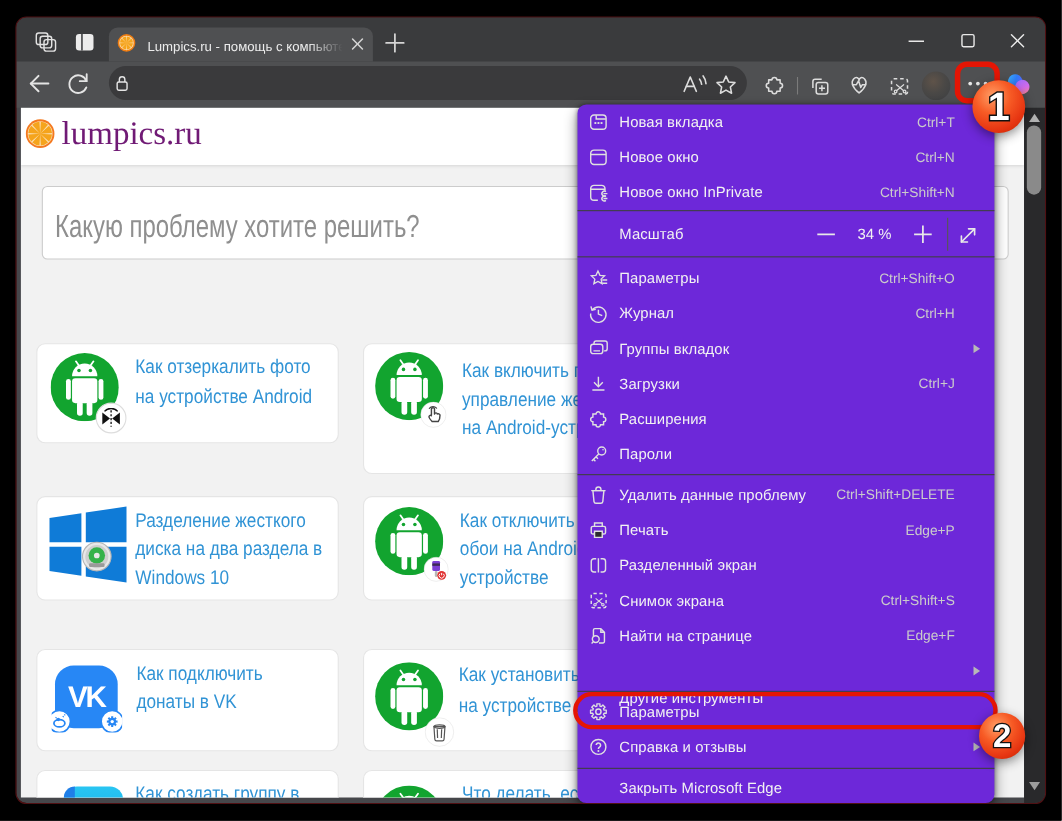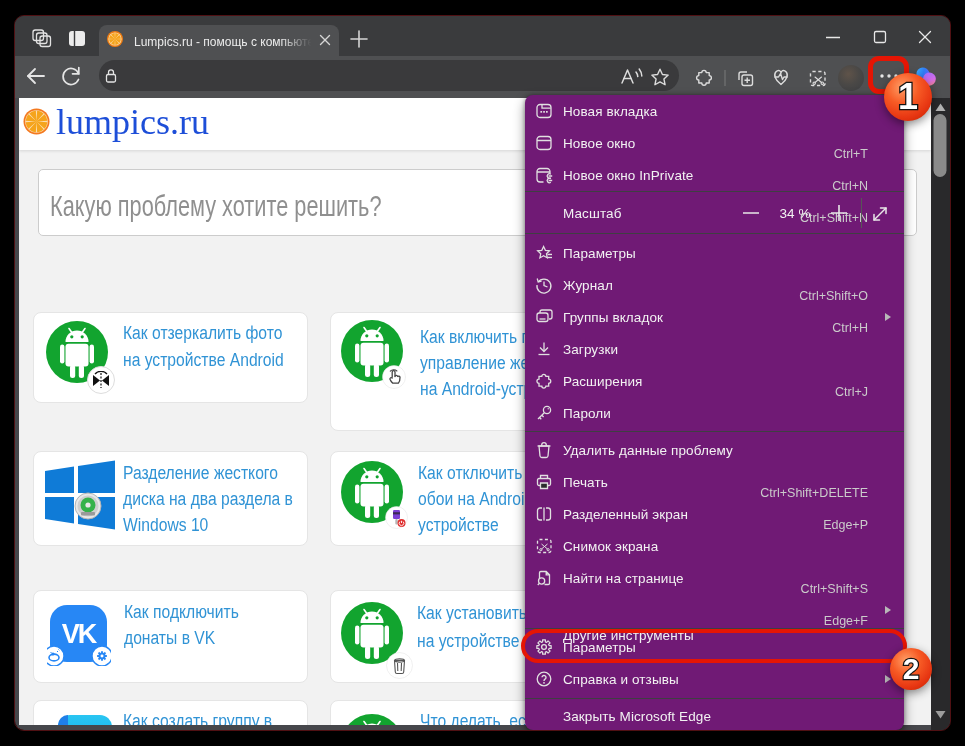--- a/index.html
+++ b/index.html
@@ -6,23 +6,23 @@
 #stage{position:relative;width:965px;height:746px;background:#000;overflow:hidden;font-family:"Liberation Sans",sans-serif;}
 .abs{position:absolute;}
 #win{left:15px;top:16px;width:935px;height:714px;border-radius:9px;background:#46474b;overflow:hidden;outline:1px solid rgba(145,30,35,.55);}
 #titlebar{left:0;top:0;width:935px;height:40px;background:#3a3b3d;}
 #toolbar{left:0;top:40px;width:935px;height:42px;background:#4f5052;}
 #tab{left:84px;top:9px;width:240px;height:31px;background:#4f5052;border-radius:8px 8px 0 0;}
 #tabtitle{left:119px;top:18px;width:183px;height:16px;color:#ececec;font-size:12px;line-height:16px;white-space:nowrap;overflow:hidden;-webkit-mask-image:linear-gradient(90deg,#000 80%,transparent 97%);mask-image:linear-gradient(90deg,#000 80%,transparent 97%);}
 #page{left:4px;top:82px;width:912px;height:627px;background:#f2f2f2;overflow:hidden;}
 #pghead{left:0;top:0;width:912px;height:52px;background:#fff;box-shadow:0 1px 3px rgba(0,0,0,.12);}
 #scrollbar{left:916px;top:82px;width:19px;height:632px;background:#29292b;}
-#menu{left:510px;top:79px;width:379px;height:635px;background:#701a75;border-radius:8px;box-shadow:0 5px 12px rgba(0,0,0,.45),0 0 4px rgba(0,0,0,.35);}
+#menu{left:510px;top:79px;width:379px;height:635px;background:#6d28d9;border-radius:8px;box-shadow:0 5px 12px rgba(0,0,0,.45),0 0 4px rgba(0,0,0,.35);}
 .mi{position:absolute;left:38px;color:#f2f2f2;font-size:13.5px;white-space:nowrap;transform:translateY(-50%);letter-spacing:.1px;}
-.ms{position:absolute;right:36px;color:#cbcbcb;font-size:12.5px;white-space:nowrap;transform:translateY(-50%);margin-top:43px;}
+.ms{position:absolute;right:36px;color:#cbcbcb;font-size:12.5px;white-space:nowrap;transform:translateY(-50%);}
 .sep{position:absolute;left:0;width:379px;height:1px;background:#3f3f42;}
 .arr{position:absolute;left:360px;width:0;height:0;border-left:6px solid #b8b8b8;border-top:4.5px solid transparent;border-bottom:4.5px solid transparent;transform:translateY(-50%);}
 .card{position:absolute;background:#fff;border:1px solid #e5e5e5;border-radius:8px;}
 .clink{position:absolute;color:#3093d5;font-size:18px;line-height:27px;white-space:nowrap;transform:scaleX(.87);transform-origin:0 0;}
 svg{display:block;}
 .tx{white-space:nowrap;}
 </style></head>
 <body>
 <svg width="0" height="0" style="position:absolute">
   <defs>
@@ -168,21 +168,21 @@
       </g>
     </svg>
 
     <div class="abs" id="page">
       <div class="abs" id="pghead"></div>
       <svg class="abs" style="left:4px;top:10px" width="27" height="27" viewBox="0 0 27 27">
         <circle cx="13.5" cy="13.5" r="13" fill="#f4791f"></circle>
         <circle cx="13.5" cy="13.5" r="11.3" fill="#fbddb0"></circle>
         <path d="M13.5,13.5 L14.16,2.72 A10.8,10.8 0 0 1 20.66,5.41 Z M13.5,13.5 L21.59,6.34 A10.8,10.8 0 0 1 24.28,12.84 Z M13.5,13.5 L24.28,14.16 A10.8,10.8 0 0 1 21.59,20.66 Z M13.5,13.5 L20.66,21.59 A10.8,10.8 0 0 1 14.16,24.28 Z M13.5,13.5 L12.84,24.28 A10.8,10.8 0 0 1 6.34,21.59 Z M13.5,13.5 L5.41,20.66 A10.8,10.8 0 0 1 2.72,14.16 Z M13.5,13.5 L2.72,12.84 A10.8,10.8 0 0 1 5.41,6.34 Z M13.5,13.5 L6.34,5.41 A10.8,10.8 0 0 1 12.84,2.72 Z" fill="#f5a41c"></path>
       </svg>
-      <div class="abs tx" style="left:37px;top:7px;font-family:'Liberation Serif',serif;font-size:36px;line-height:34px;color:#1d4ed8;">lumpics.ru</div>
+      <div class="abs tx" style="left:37px;top:7px;font-family:'Liberation Serif',serif;font-size:30px;line-height:34px;color:#701a75;">lumpics.ru</div>
       <div class="abs" id="searchbox" style="left:19px;top:71px;width:879px;height:67px;background:#fff;border:1px solid #ccc;border-radius:5px;"></div>
       <div class="abs tx" style="left:31px;top:91px;font-size:29px;line-height:34px;color:#8f8f8f;transform:scaleX(.75);transform-origin:0 0;">Какую проблему хотите решить?</div>
 
       <div class="card" style="left:14px;top:214px;width:275px;height:91px;"></div>
       <div class="card" style="left:14px;top:353px;width:275px;height:95px;"></div>
       <div class="card" style="left:14px;top:492px;width:275px;height:93px;"></div>
       <div class="card" style="left:14px;top:602px;width:275px;height:60px;"></div>
 
       <div class="card" style="left:311px;top:214px;width:275px;height:119px;"></div>
       <div class="card" style="left:311px;top:353px;width:275px;height:95px;"></div>

